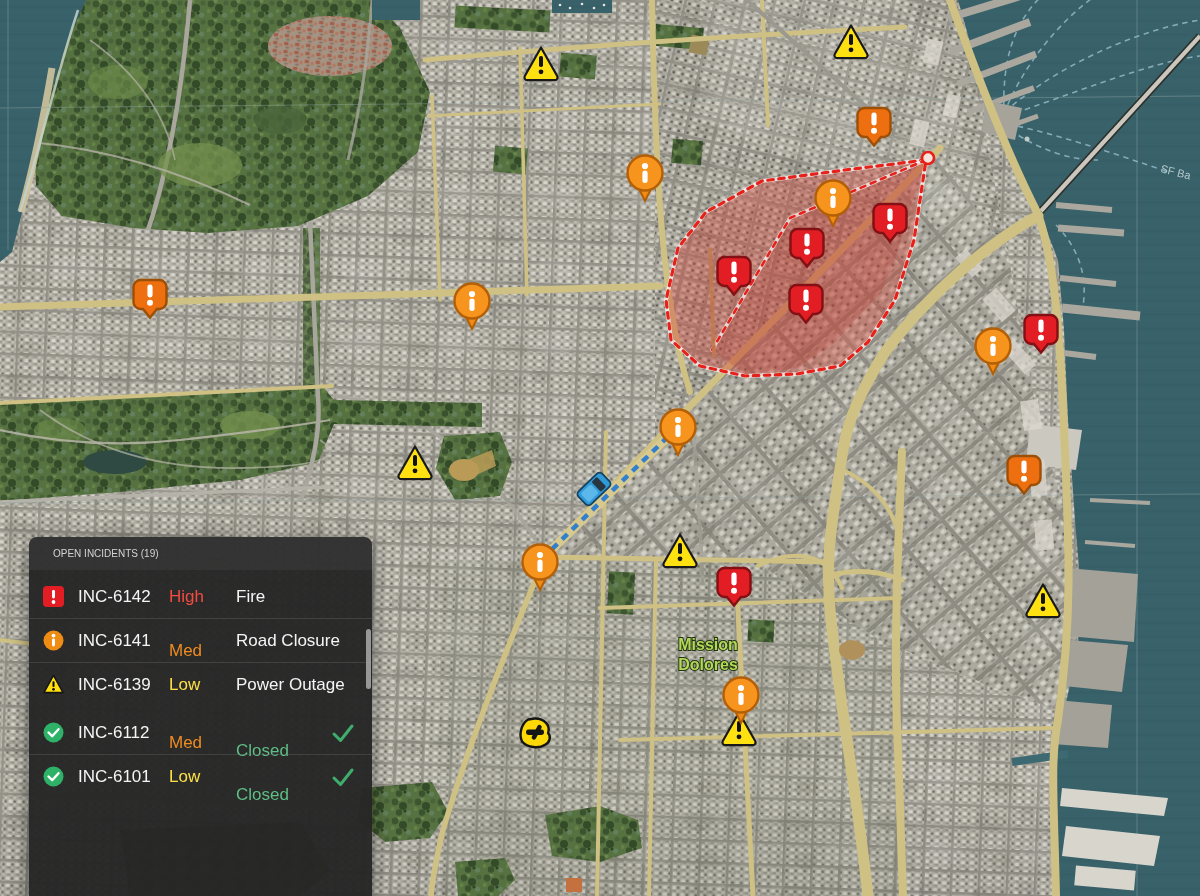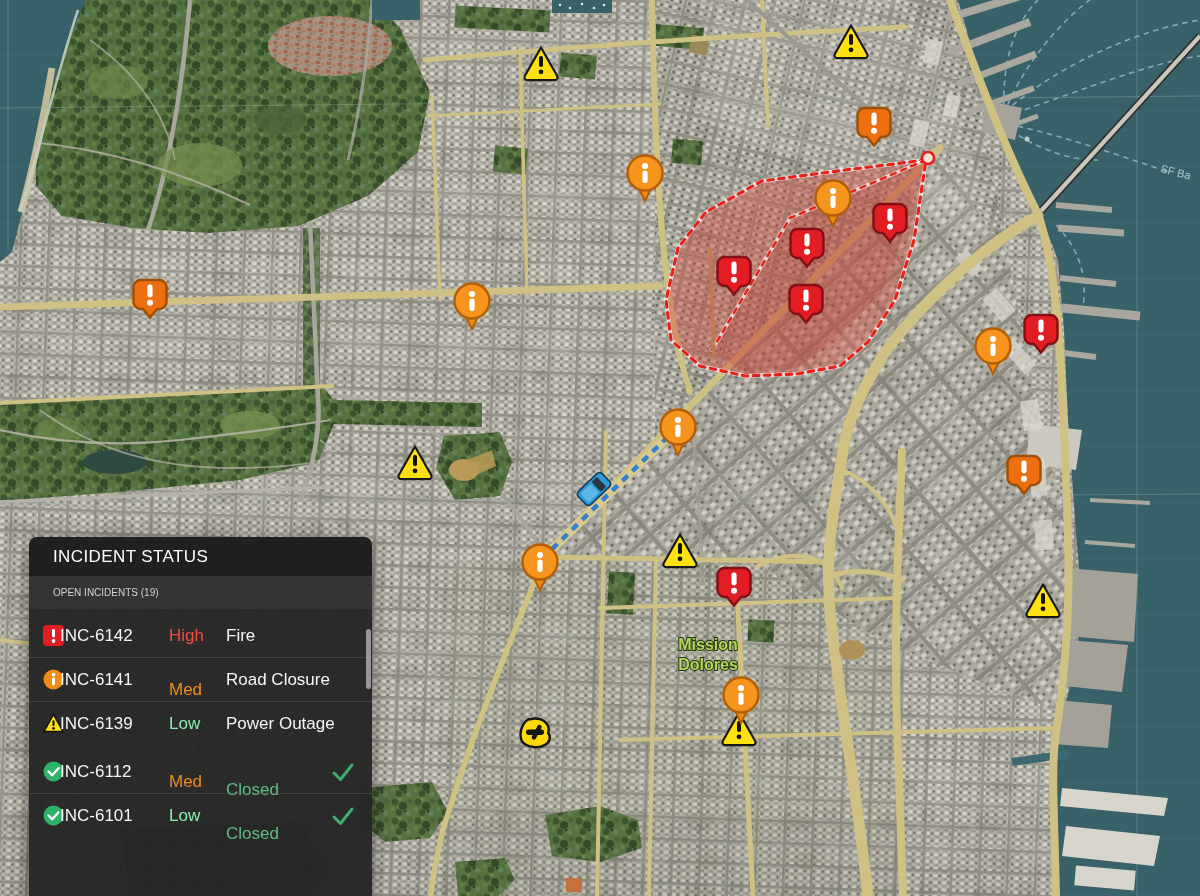--- a/index.html
+++ b/index.html
@@ -5,28 +5,28 @@
 html,body{margin:0;padding:0;width:1200px;height:896px;overflow:hidden;background:#b9b6ac;font-family:"Liberation Sans",sans-serif;}
 #stage{position:relative;width:1200px;height:896px;overflow:hidden;}
 #map{position:absolute;left:0;top:0;}
 #panel{position:absolute;left:29px;top:537px;width:343px;height:359px;background:rgba(38,38,38,0.97);border-radius:8px 8px 0 0;box-shadow:0 4px 18px rgba(0,0,0,0.5);color:#f2f2f2;overflow:hidden;}
 .ptitle{height:39px;line-height:40px;padding-left:24px;font-size:17px;font-weight:500;letter-spacing:.4px;color:#fff;background:rgba(22,22,22,0.5);}
 .sect{height:33px;line-height:34px;padding-left:24px;font-size:10px;color:#d4d4d4;background:rgba(64,64,64,0.45);}
 .sect.closed{color:#63c088;height:36px;line-height:37px;}
 .rows{padding-top:5px;}
 .row{position:relative;height:43px;display:flex;align-items:center;font-size:17px;color:#f5f5f5;}
 .row .ic{position:absolute;left:14px;top:11px;width:21px;height:21px;}
-.row .id{position:absolute;left:31px;}
+.row .id{position:absolute;left:49px;}
 .row .sev{position:absolute;left:140px;}
-.row .typ{position:absolute;left:197px;}
+.row .typ{position:absolute;left:207px;}
 .row .chk{position:absolute;left:302px;top:10px;width:24px;height:24px;}
 .row+.row{border-top:1px solid rgba(110,110,110,0.35);}
 .sev.high{color:#f44b41;text-align:right;}
 .sev.med{color:#ef8c1f;margin-top:20px;}
-.sev.low{color:#86efac;}
+.sev.low{color:#fde047;}
 .closedtx{color:#5fbe85;margin-top:36px;}
 #sbar{position:absolute;left:337px;top:92px;width:5px;height:60px;border-radius:3px;background:rgba(170,170,170,0.85);}
 </style>
 </head>
 <body>
 <div id="stage">
 <svg id="map" width="1200" height="896" viewBox="0 0 1200 896">
 <defs>
 <pattern id="bldA" width="9" height="7" patternUnits="userSpaceOnUse" patternTransform="rotate(2)">
   <rect width="9" height="7" fill="#b7b4aa"></rect>
@@ -334,21 +334,20 @@
 <use href="#balloon" x="472" y="301"></use>
 <use href="#balloon" x="645" y="173"></use>
 <use href="#balloon" x="833" y="198"></use>
 <use href="#balloon" x="993" y="346"></use>
 <use href="#balloon" x="678" y="427"></use>
 <use href="#balloon" x="540" y="562"></use>
 <use href="#balloon" x="741" y="695"></use>
 </svg>
 
 <div id="panel">
-  <div class="ptitle">INCIDENT STATUS</div>
   <div class="sect">OPEN INCIDENTS (19)</div>
   <div class="rows">
     <div class="row">
       <svg class="ic" viewBox="0 0 21 21">
             <rect width="21" height="21" rx="4" fill="#e31d24"></rect>
             <rect x="9" y="4" width="3" height="8.5" rx="1.4" fill="#fff"></rect>
             <circle cx="10.5" cy="16" r="1.9" fill="#fff"></circle>
           </svg>
       <span class="id">INC-6142</span>
           <span class="sev high">High</span>

